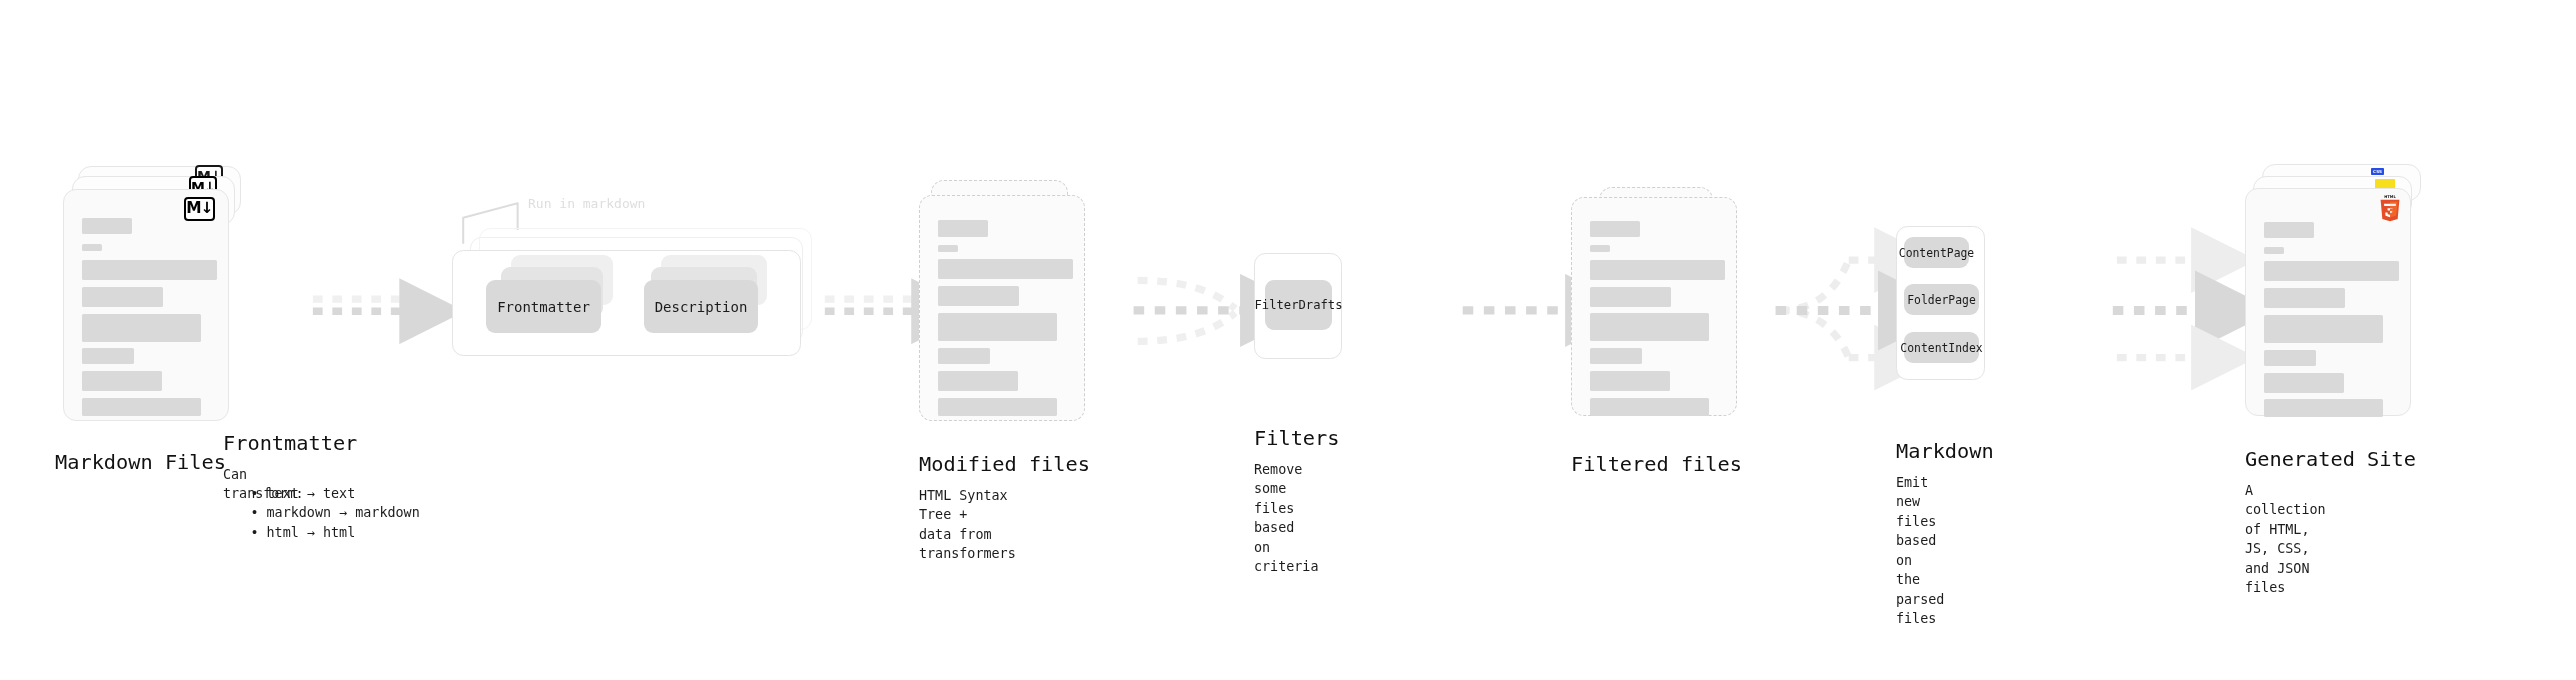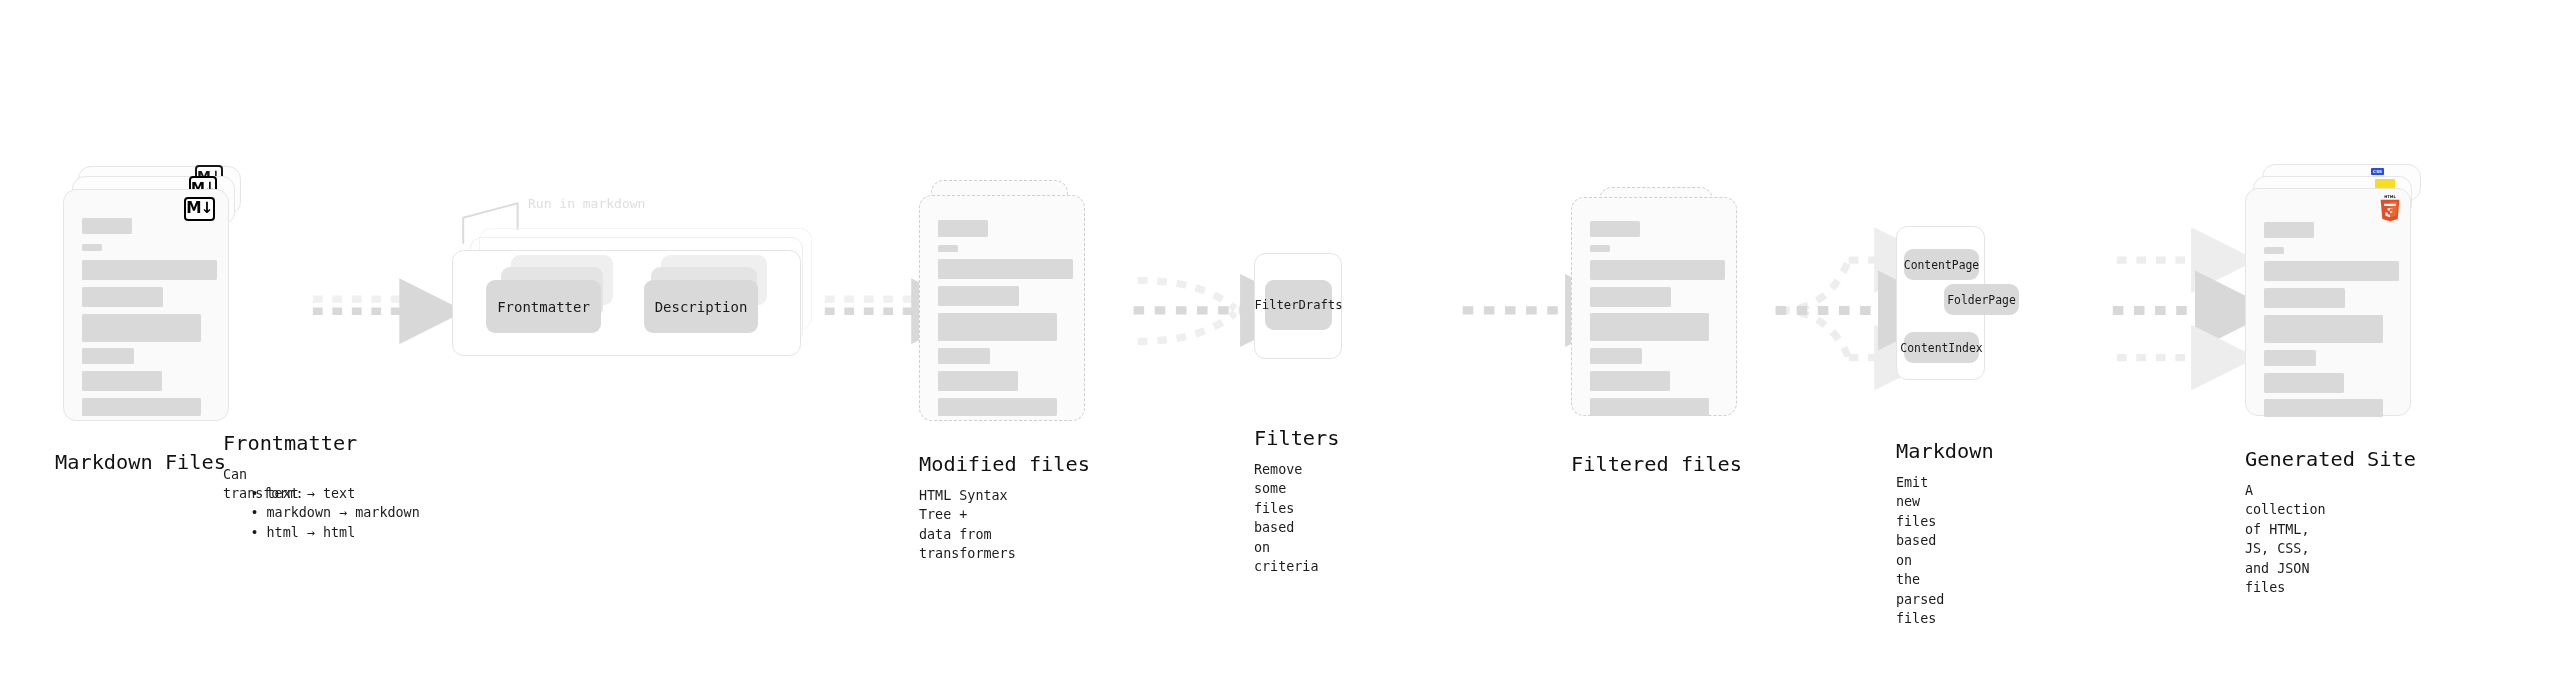--- a/index.html
+++ b/index.html
@@ -282,22 +282,22 @@
       <div class="skel" style="left:18px; top:150px; width:52px; height:16.3px;"></div>
       <div class="skel" style="left:18px; top:173px; width:80px; height:20.3px;"></div>
       <div class="skel" style="left:18px; top:200px; width:119px; height:18px;"></div>
     </div>
 
     <div class="title" style="left:791px; top:452px;">Filtered files</div>
   </div>
 
   <div class="stage-col" style="left: 0px; transform: translateX(947px);">
     <div class="group-box" style="left:949px; top:226px; width:89px; height:154px;"></div>
-    <div class="chip" style="left:957px; top:237px; width:75px; height:31px; font-size:11.4px;margin-top:12px;">ContentPage</div>
-    <div class="chip" style="left:957px; top:284px; width:75px; height:31px; font-size:11.4px;margin-left:40px;">FolderPage</div>
+    <div class="chip" style="left:957px; top:237px; width:65px; height:31px; font-size:11.4px;">ContentPage</div>
+    <div class="chip" style="left:957px; top:284px; width:75px; height:31px; font-size:11.4px;">FolderPage</div>
     <div class="chip" style="left:957px; top:332px; width:75px; height:31px; font-size:11.4px;">ContentIndex</div>
 
     <div class="title" style="left:949px; top:439px;">Markdown</div>
     <div class="subtitle" style="left:949px; top:473px;">Emit new files based on
 the parsed files</div>
   </div>
 
   <div class="stage-col" style="left:0">
     <div class="doc-card" style="left:2262px; top:164px; width:159px; height:37px; background:#fdfdfd;"></div>
     <div class="css-badge" style="left:2371px; top:168px;">CSS</div>

